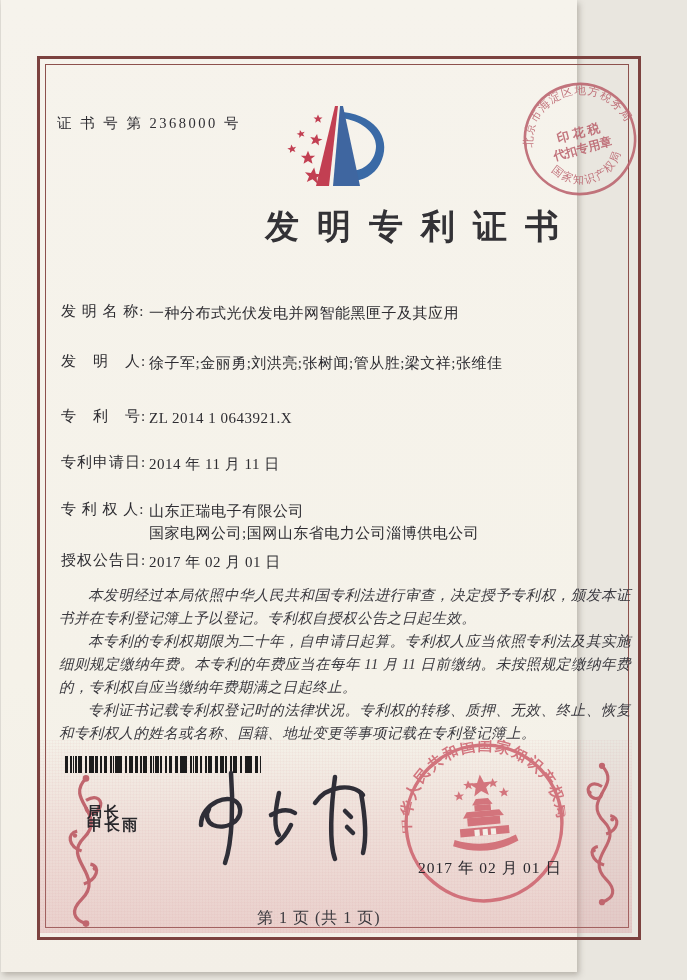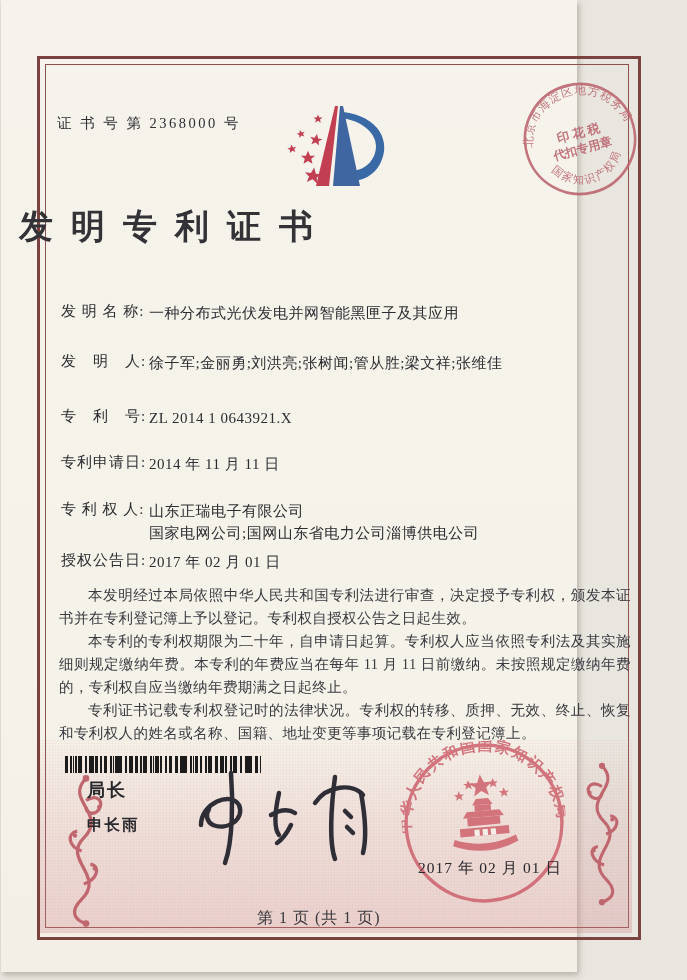--- a/index.html
+++ b/index.html
@@ -12,42 +12,42 @@
   
   .frame-outer{position:absolute;left:36px;top:56px;width:598px;height:878px;
                border:3px solid #7c423f;}
   .frame-inner{position:absolute;left:44px;top:64px;width:582px;height:862px;
                border:1px solid #8d514d;}
   .cert-no{position:absolute;left:56px;top:114px;font-size:14.5px;letter-spacing:2.5px;
            color:#2f2e33;}
   .logo{position:absolute;left:282px;top:102px;width:110px;height:88px;}
   .tax-stamp{position:absolute;left:519px;top:79px;width:120px;height:120px;
              transform:rotate(-15deg);opacity:.85;z-index:5;}
-  .title{position:absolute;left:0;top:204px;width:100%;text-align:left;
+  .title{position:absolute;left:0;top:204px;width:100%;text-align:right;
          font-size:34px;font-weight:600;letter-spacing:18px;text-indent:18px;
          color:#333236;}
   .row{position:absolute;left:60px;width:560px;color:#2d2c31;font-size:15px;}
   .flabel{position:absolute;left:0;top:0;white-space:pre;letter-spacing:1px;}
   .fvalue{position:absolute;left:88px;top:0;width:470px;line-height:22px;letter-spacing:.5px;}
   .fline{display:block;}
   .body-text{position:absolute;left:58px;top:584px;width:572px;color:#3a393f;}
   .body-text p{margin:0;text-indent:2em;text-align:justify;
-               font-size:14.5px;line-height:23px;letter-spacing:.4px;}
+               font-style:italic;font-size:14.5px;line-height:23px;letter-spacing:.4px;}
   .pink-band{position:absolute;left:39px;top:740px;width:592px;height:193px;
              background:
                repeating-linear-gradient(0deg,rgba(205,130,135,.05) 0 1px,transparent 1px 3px),
                repeating-linear-gradient(90deg,rgba(205,130,135,.05) 0 1px,transparent 1px 3px),
                linear-gradient(180deg,rgba(213,142,147,0) 0%,rgba(213,142,147,.18) 45%,rgba(211,135,141,.30) 100%);}
   .barcode{position:absolute;left:64px;top:756px;width:196px;height:17px;z-index:4;
            background-image:
              repeating-linear-gradient(90deg,#1b1b1b 0 2px,transparent 2px 5px),
              repeating-linear-gradient(90deg,#1b1b1b 0 1px,transparent 1px 8px),
              repeating-linear-gradient(90deg,#1b1b1b 0 3px,transparent 3px 13px);}
-  .director-label{position:absolute;left:86px;top:778px;font-family:"Liberation Sans","DejaVu Sans",sans-serif;
-                  font-weight:700;font-size:18px;letter-spacing:2px;color:#29282c;z-index:4;}
+  .director-label{position:absolute;left:86px;top:803px;font-family:"Liberation Sans","DejaVu Sans",sans-serif;
+                  font-weight:700;font-size:15px;letter-spacing:2px;color:#29282c;z-index:4;}
   .director-name{position:absolute;left:86px;top:815px;font-family:"Liberation Sans","DejaVu Sans",sans-serif;
                  font-weight:700;font-size:15.5px;letter-spacing:2px;color:#29282c;z-index:4;}
   .signature{position:absolute;left:186px;top:758px;width:190px;height:112px;z-index:4;}
   .office-seal{position:absolute;left:401px;top:741px;width:164px;height:164px;
                transform:rotate(-5deg);opacity:.88;z-index:3;}
   .seal-date{position:absolute;left:417px;top:858px;font-size:15.5px;letter-spacing:1px;
              color:#28272c;z-index:6;}
   .page-footer{position:absolute;left:256px;top:908px;font-size:16px;letter-spacing:1px;
                color:#3a393e;z-index:4;}
   .ornament{color:#c0666e;z-index:2;}

